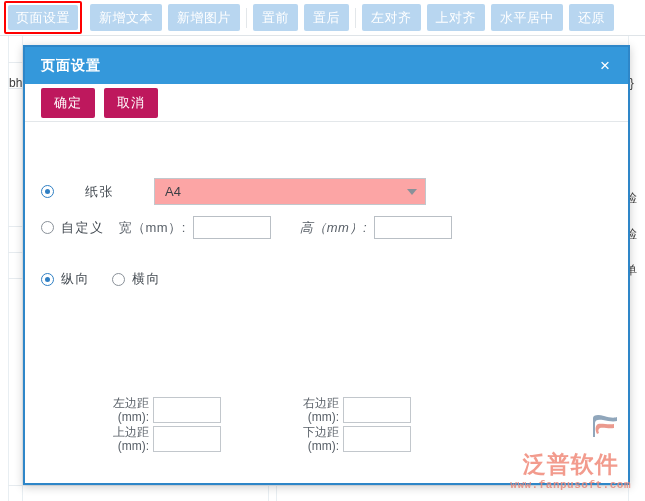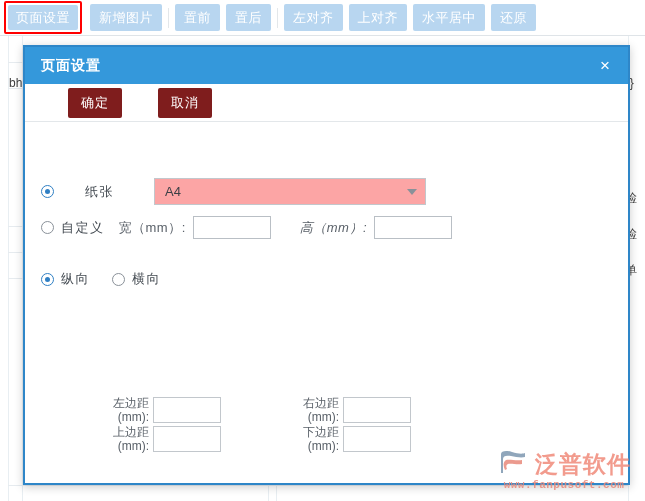--- a/index.html
+++ b/index.html
@@ -112,30 +112,29 @@
     height: 38px;
     flex: 0 0 38px;
     display: flex;
     align-items: center;
     gap: 9px;
     padding-left: 16px;
     border-bottom: 1px solid #e3e7ea;
     background: #ffffff;
   }
   .dlg-btn {
-    background: #7f1d1d;
+    background: #be185d;
     color: #ffffff;
     border: none;
     border-radius: 2px;
     font-size: 13px;
     padding: 6px 13px;
     cursor: pointer;
     font-family: "Liberation Sans", sans-serif;
     letter-spacing: 1px;
-    margin-left: 27px;
   }
   #dialog-body {
     flex: 1 1 auto;
     position: relative;
     background: #ffffff;
     padding: 0;
   }
 
   
   .form-row {
@@ -235,21 +234,21 @@
   
   #watermark {
     position: absolute;
     right: 14px; bottom: 10px;
     z-index: 20;
     display: flex;
     flex-direction: column;
     align-items: center;
     opacity: 0.85;
   }
-  #wm-row { display: flex; align-items: flex-start; gap: 8px; }
+  #wm-row { display: flex; align-items: flex-end; gap: 8px; flex-direction: column; }
   #wm-mark {
     width: 30px; height: 28px;
     position: relative;
   }
   #wm-text {
     font-size: 23px;
     color: #f08a7a;
     font-weight: bold;
     letter-spacing: 1px;
     font-family: "DejaVu Sans", sans-serif;
@@ -284,20 +283,21 @@
   <div class="bg-text" style="left:617px;top:76px;">nc}</div>
   <div class="bg-text" style="left:625px;top:190px;">检</div>
   <div class="bg-text" style="left:625px;top:226px;">检</div>
   <div class="bg-text" style="left:625px;top:262px;">单</div>
 </div>
 
 <div id="toolbar">
   <div id="tb-btn-0-wrap">
     <button class="tb-btn">页面设置</button>
   </div>
+  <button class="tb-btn">新增文本</button>
   <button class="tb-btn">新增图片</button>
   <div class="tb-sep"></div>
   <button class="tb-btn">置前</button>
   <button class="tb-btn">置后</button>
   <div class="tb-sep"></div>
   <button class="tb-btn">左对齐</button>
   <button class="tb-btn">上对齐</button>
   <button class="tb-btn">水平居中</button>
   <button class="tb-btn">还原</button>
 </div>

